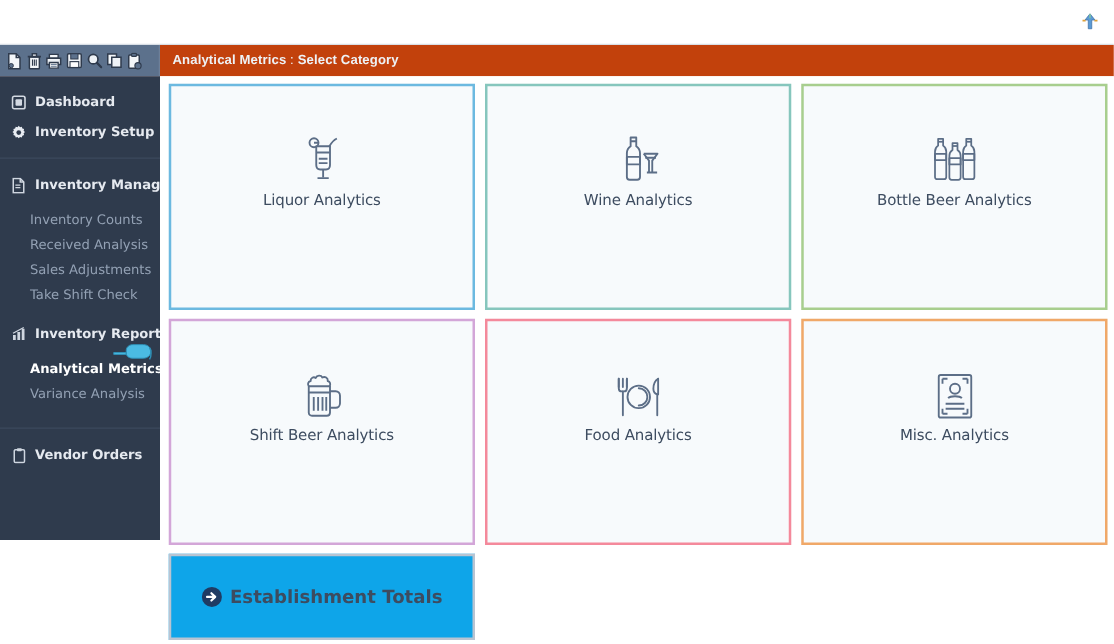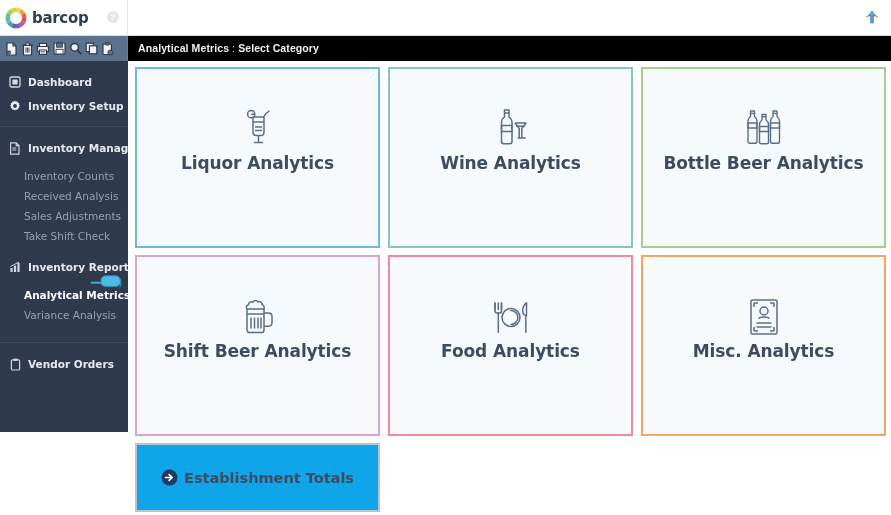--- a/index.html
+++ b/index.html
@@ -63,21 +63,21 @@
     position: absolute;
     right: 10px; top: 9px;
     width: 18px; height: 18px;
   }
 
   
   .subbar {
     position: absolute;
     left: 0; top: 36px;
     width: 891px; height: 25px;
-    background: #000000;
+    background: #c2410c;
   }
   .toolbar {
     position: absolute;
     left: 0; top: 0;
     width: 128px; height: 25px;
     background: #5c718c;
     border-right: 1px solid #6d8099;
     box-sizing: border-box;
     display: flex;
     align-items: center;
@@ -204,22 +204,22 @@
     align-items: center;
   }
   .card .card-icon {
     height: 42px;
     display: flex;
     align-items: flex-end;
     justify-content: center;
     margin-bottom: 5px;
   }
   .card .card-label {
-    font-size: 17px;
-    font-weight: bold;
+    font-size: 12px;
+    font-weight: normal;
     color: #3d4c60;
     text-align: center;
     font-family: "DejaVu Sans", sans-serif;
     letter-spacing: -0.1px;
   }
 
   .card-wide {
     width: 245px;
     height: 69px;
     background: #0ea5e9;
@@ -240,42 +240,20 @@
     font-size: 14.5px;
     font-weight: bold;
     color: #3d4c60;
     font-family: "DejaVu Sans", sans-serif;
   }
 </style>
 </head>
 <body>
 
 <div class="topbar">
-  <div class="brand">
-    <span class="brand-wheel">
-      <svg viewBox="0 0 48 48" width="24" height="24">
-        <g transform="translate(24,24)">
-          <path d="M0 -21 A21 21 0 0 1 10.5 -18.2 L6 -10.4 A12 12 0 0 0 0 -12 Z" fill="#f5d547"></path>
-          <path d="M10.5 -18.2 A21 21 0 0 1 18.2 -10.5 L10.4 -6 A12 12 0 0 0 6 -10.4 Z" fill="#f0a03c"></path>
-          <path d="M18.2 -10.5 A21 21 0 0 1 21 0 L12 0 A12 12 0 0 0 10.4 -6 Z" fill="#e8673c"></path>
-          <path d="M21 0 A21 21 0 0 1 18.2 10.5 L10.4 6 A12 12 0 0 0 12 0 Z" fill="#d94f6e"></path>
-          <path d="M18.2 10.5 A21 21 0 0 1 10.5 18.2 L6 10.4 A12 12 0 0 0 10.4 6 Z" fill="#b05ba5"></path>
-          <path d="M10.5 18.2 A21 21 0 0 1 0 21 L0 12 A12 12 0 0 0 6 10.4 Z" fill="#7b5fb0"></path>
-          <path d="M0 21 A21 21 0 0 1 -10.5 18.2 L-6 10.4 A12 12 0 0 0 0 12 Z" fill="#4a6fb8"></path>
-          <path d="M-10.5 18.2 A21 21 0 0 1 -18.2 10.5 L-10.4 6 A12 12 0 0 0 -6 10.4 Z" fill="#4a9ec9"></path>
-          <path d="M-18.2 10.5 A21 21 0 0 1 -21 0 L-12 0 A12 12 0 0 0 -10.4 6 Z" fill="#5bbfb5"></path>
-          <path d="M-21 0 A21 21 0 0 1 -18.2 -10.5 L-10.4 -6 A12 12 0 0 0 -12 0 Z" fill="#6cc08a"></path>
-          <path d="M-18.2 -10.5 A21 21 0 0 1 -10.5 -18.2 L-6 -10.4 A12 12 0 0 0 -10.4 -6 Z" fill="#a4c95f"></path>
-          <path d="M-10.5 -18.2 A21 21 0 0 1 0 -21 L0 -12 A12 12 0 0 0 -6 -10.4 Z" fill="#d6d24e"></path>
-        </g>
-      </svg>
-    </span>
-    <span class="brand-text">barcop</span>
-    <span class="help-icon">?</span>
-  </div>
   <span class="topbar-right">
     <svg width="18" height="18" viewBox="0 0 18 18">
       <path d="M9 2 L13 7 L10.4 7 L10.4 14 L7.6 14 L7.6 7 L5 7 Z" fill="#5b9bd5" stroke="#3d6fa5" stroke-width="0.6"></path>
       <path d="M3 7.5 L5.5 7.5 M12.5 7.5 L15 7.5" stroke="#e0a23c" stroke-width="1.4"></path>
       <path d="M9 2.2 L9 5.5" stroke="#7fc4a0" stroke-width="1.2"></path>
     </svg>
   </span>
 </div>
 
 <div class="subbar">

